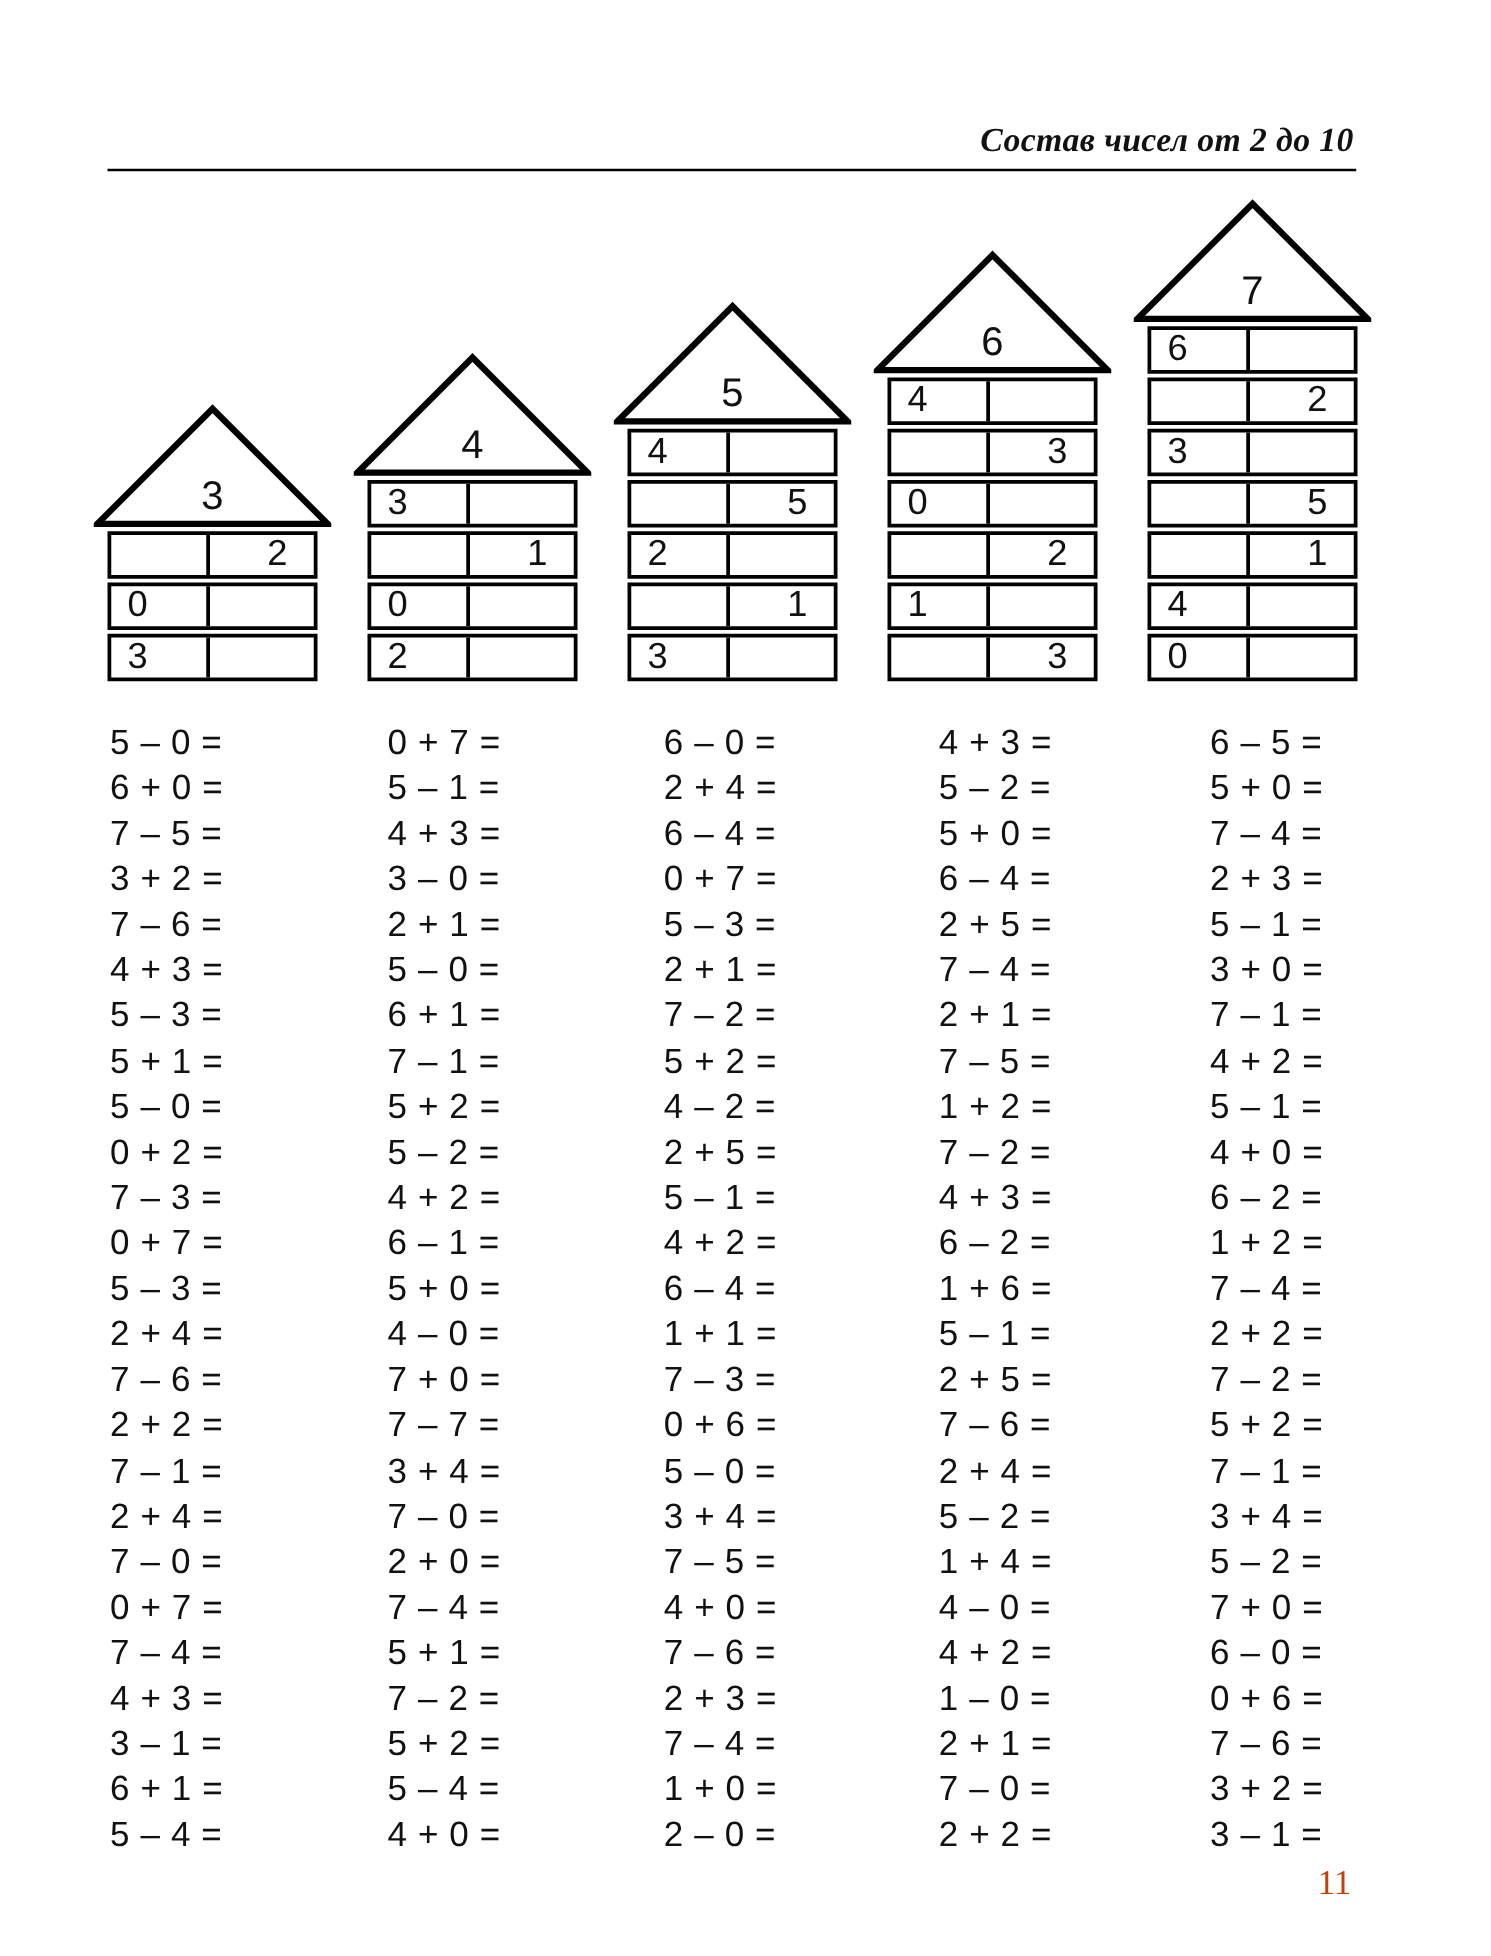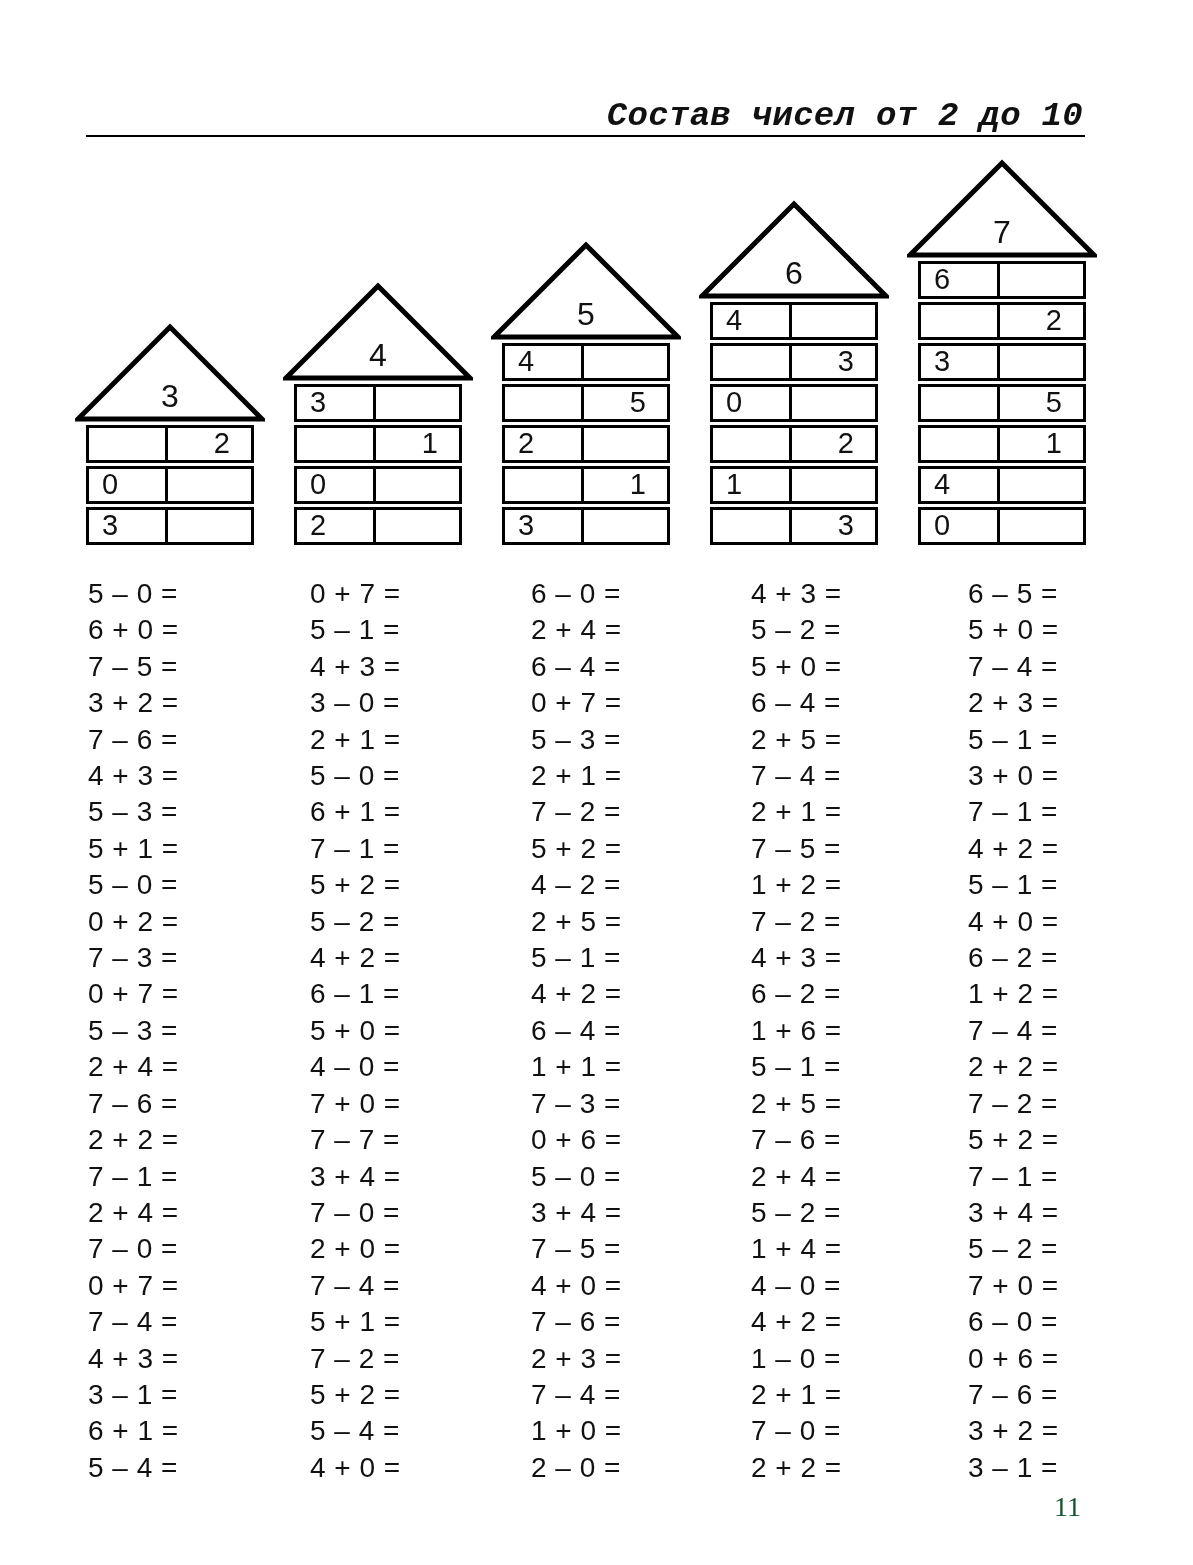--- a/index.html
+++ b/index.html
@@ -2,42 +2,42 @@
 <html><head>
 <meta charset="utf-8">
 <style>
   * { margin:0; padding:0; box-sizing:border-box; }
   html,body { background:#ffffff; }
   body { width:1193px; height:1565px; font-family:"Liberation Sans",sans-serif; color:#111; }
   .page { position:relative; width:1193px; height:1565px; background:#fff; overflow:hidden; }
 
   .header-title {
     position:absolute; top:97px; right:110px;
-    font-family:Liberation Mono, monospace; font-style:italic; font-weight:700;
-    font-size:34px; letter-spacing:0.3px; color:#111;
+    font-family:Liberation Serif, serif; font-style:italic; font-weight:700;
+    font-size:27px; letter-spacing:0.3px; color:#111;
   }
   .header-rule { position:absolute; top:135px; left:86px; width:999px; height:2px; background:#000; }
 
   .houses { position:absolute; top:159px; left:86px; display:flex; align-items:flex-end; gap:40px; }
   .house { width:168px; }
   .roof-svg { display:block; width:190px; height:100px; margin-left:-11px; }
   .roof-num { font-family:"Liberation Sans",sans-serif; font-size:32px; fill:#111; }
   .house-body { margin-top:2px; }
   .house-row { display:flex; height:38px; border:3px solid #000; margin-top:3px; background:#fff; }
   .house-row:first-child { margin-top:0; }
   .cell { flex:1; font-size:29px; line-height:31px; color:#111; overflow:hidden; }
   .cell.left  { border-right:3px solid #000; padding-left:13px; }
   .cell.right { text-align:right; padding-right:21px; }
 
   .exercise-col { position:absolute; top:576px; white-space:pre; }
   .exercise-line { font-size:28px; line-height:36.4px; letter-spacing:0.5px; color:#111; }
 
   .page-number {
     position:absolute; top:1491px; right:112px;
-    font-family:"Liberation Serif",serif; font-size:28px; color:#14532d;
+    font-family:"Liberation Serif",serif; font-size:28px; color:#c2410c;
   }
 </style>
 </head>
 <body>
 
 <div class="page">
   <div class="header-title">Состав чисел от 2 до 10</div>
   <div class="header-rule"></div>
 
   <div class="houses">

